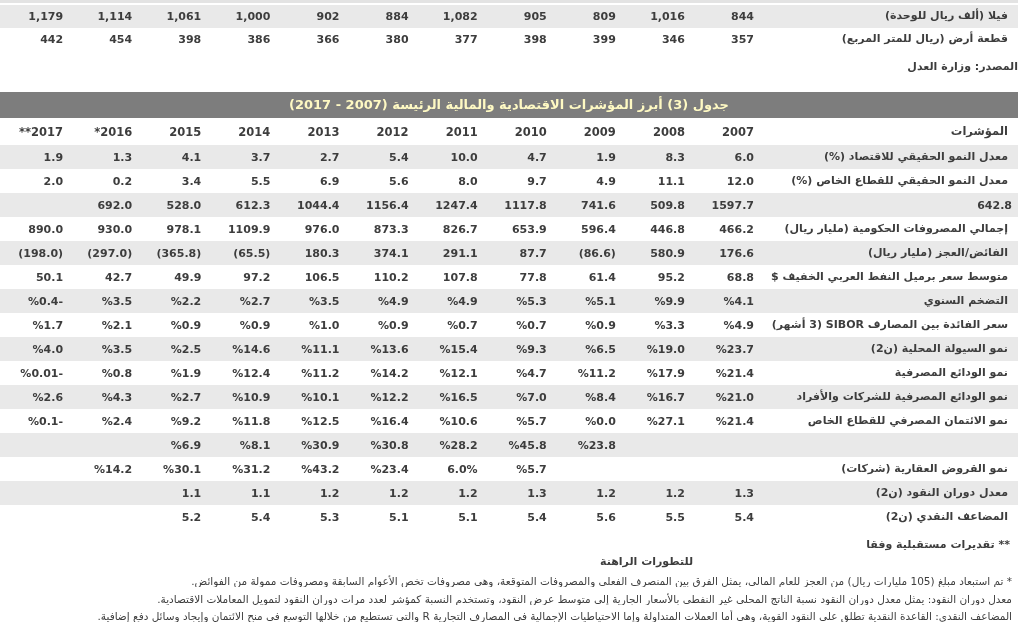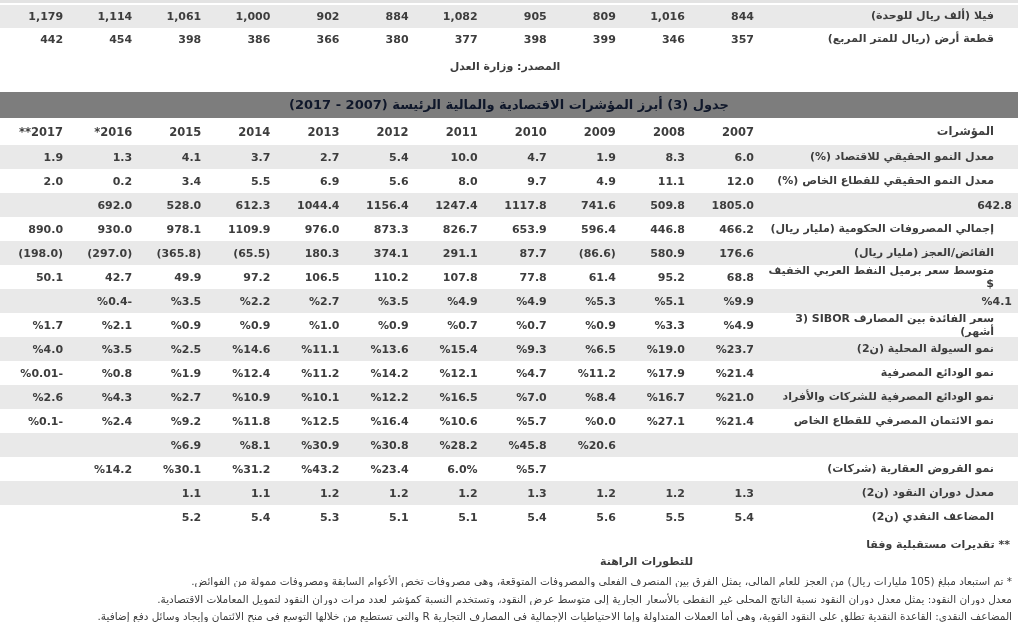--- a/index.html
+++ b/index.html
@@ -2,28 +2,28 @@
 <html lang="ar"><head>
 <meta charset="utf-8">
 <style>
   html,body{margin:0;padding:0;background:#fff;}
   #page{position:relative;width:1018px;height:627px;background:#fff;overflow:hidden;
         font-family:"DejaVu Sans","Liberation Sans",sans-serif;color:#3d3d3d;direction:rtl;}
   .abs{position:absolute;}
   #top-strip{top:0;left:0;right:0;height:3px;background:#e3e3e3;}
   
   .grid-row{display:grid;grid-template-columns:258px repeat(11,1fr);direction:rtl;align-items:center;}
-  .row-label{font-size:11px;font-weight:bold;text-align:right;padding-right:24px;line-height:1.15;}
+  .row-label{font-size:11px;font-weight:bold;text-align:right;padding-right:10px;line-height:1.15;}
   .num-cell{direction:ltr;text-align:right;padding-right:6px;font-size:11px;font-weight:bold;white-space:nowrap;}
   .gray{background:#e9e9e9;}
   .white{background:#ffffff;}
   #top-table{top:5px;left:0;right:0;}
   #top-table .grid-row{height:23px;}
-  #source-top{top:60px;right:0;left:0;text-align:center;padding-right:8px;font-size:11px;font-weight:bold;}
-  #title-bar{top:92px;left:0;right:0;height:26px;background:#7d7d7d;color:#0f172a;
+  #source-top{top:60px;right:0;left:0;text-align:right;padding-right:0;font-size:11px;font-weight:bold;}
+  #title-bar{top:92px;left:0;right:0;height:26px;background:#7d7d7d;color:#fef9c3;
              font-size:13px;font-weight:bold;text-align:center;line-height:26px;}
   #main-header{top:118px;left:0;right:0;height:27px;background:#fff;}
   #main-header .grid-row{height:27px;}
   #main-header .num-cell{font-size:11.5px;}
   #main-header .row-label{font-size:11.5px;}
   #main-rows{top:145px;left:0;right:0;}
   #main-rows .grid-row{height:24px;}
   #footer-line1{top:538px;left:8px;right:8px;display:flex;flex-direction:row;justify-content:space-between;
                 font-size:11px;font-weight:bold;}
   #footer-wrap2{top:555px;left:600px;font-size:11px;font-weight:bold;}
@@ -114,21 +114,21 @@
         <div class="num-cell">8.0</div>
         <div class="num-cell">5.6</div>
         <div class="num-cell">6.9</div>
         <div class="num-cell">5.5</div>
         <div class="num-cell">3.4</div>
         <div class="num-cell">0.2</div>
         <div class="num-cell">2.0</div>
       </div>
       <div class="grid-row gray">
         <div class="num-cell">642.8</div>
-        <div class="num-cell">1805.0</div>
+        <div class="num-cell">1597.7</div>
         <div class="num-cell">509.8</div>
         <div class="num-cell">741.6</div>
         <div class="num-cell">1117.8</div>
         <div class="num-cell">1247.4</div>
         <div class="num-cell">1156.4</div>
         <div class="num-cell">1044.4</div>
         <div class="num-cell">612.3</div>
         <div class="num-cell">528.0</div>
         <div class="num-cell">692.0</div>
       </div>
@@ -168,20 +168,21 @@
         <div class="num-cell">77.8</div>
         <div class="num-cell">107.8</div>
         <div class="num-cell">110.2</div>
         <div class="num-cell">106.5</div>
         <div class="num-cell">97.2</div>
         <div class="num-cell">49.9</div>
         <div class="num-cell">42.7</div>
         <div class="num-cell">50.1</div>
       </div>
       <div class="grid-row gray">
+        <div class="row-label">التضخم السنوي</div>
         <div class="num-cell">%4.1</div>
         <div class="num-cell">%9.9</div>
         <div class="num-cell">%5.1</div>
         <div class="num-cell">%5.3</div>
         <div class="num-cell">%4.9</div>
         <div class="num-cell">%4.9</div>
         <div class="num-cell">%3.5</div>
         <div class="num-cell">%2.7</div>
         <div class="num-cell">%2.2</div>
         <div class="num-cell">%3.5</div>
@@ -254,21 +255,21 @@
         <div class="num-cell">%12.5</div>
         <div class="num-cell">%11.8</div>
         <div class="num-cell">%9.2</div>
         <div class="num-cell">%2.4</div>
         <div class="num-cell">%0.1-</div>
       </div>
       <div class="grid-row gray">
         <div class="num-cell"></div>
         <div class="num-cell"></div>
         <div class="num-cell"></div>
-        <div class="num-cell">%20.6</div>
+        <div class="num-cell">%23.8</div>
         <div class="num-cell">%45.8</div>
         <div class="num-cell">%28.2</div>
         <div class="num-cell">%30.8</div>
         <div class="num-cell">%30.9</div>
         <div class="num-cell">%8.1</div>
         <div class="num-cell">%6.9</div>
         <div class="num-cell"></div>
       </div>
       <div class="grid-row white">
         <div class="row-label">نمو القروض العقارية (شركات)</div>

